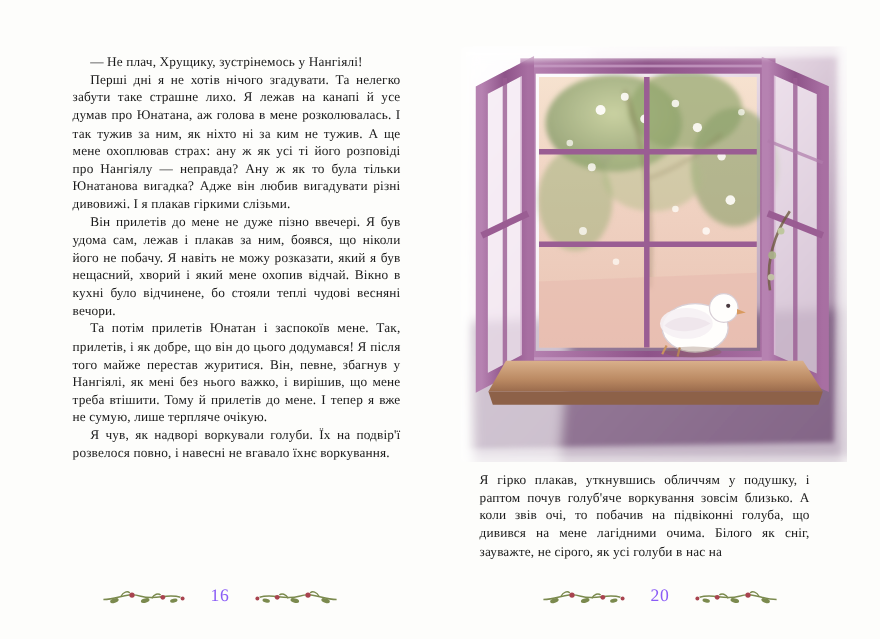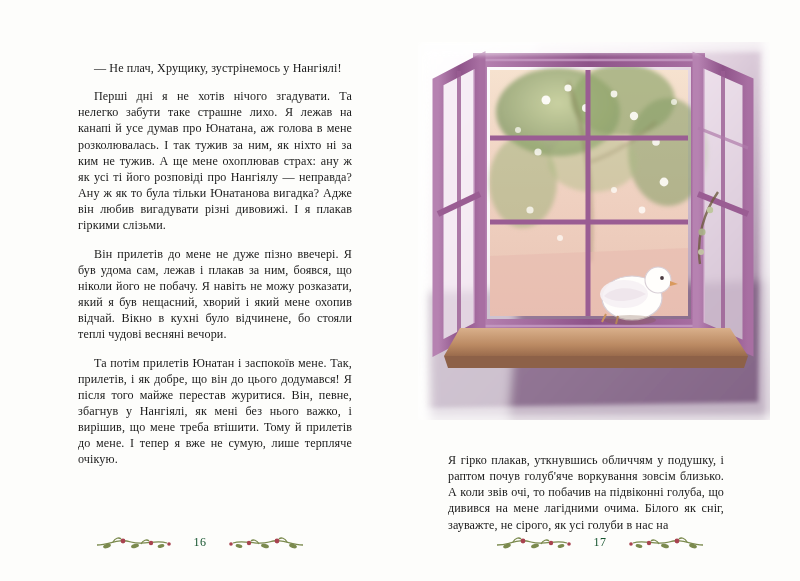--- a/index.html
+++ b/index.html
@@ -30,21 +30,21 @@
     left: 0;
     width: 400px;
     padding: 48px 36px 0 66px;
   }
   .page-right {
     left: 400px;
     width: 400px;
     padding: 48px 66px 0 36px;
   }
   p.para {
-    margin: 12px;
+    margin: 0;
     font-size: 12.1px;
     line-height: 16.15px;
     text-align: justify;
     text-indent: 16px;
     hyphens: manual;
     letter-spacing: 0.01em;
   }
   p.para.nodent {
     text-indent: 0;
   }
@@ -62,60 +62,61 @@
     position: absolute;
     inset: 0;
     overflow: hidden;
   }
   .illus svg {
     display: block;
   }
   .right-text {
     position: absolute;
     left: 436px;
-    top: 440px;
+    top: 428px;
     width: 300px;
   }
   .footer {
     position: absolute;
     bottom: 26px;
     height: 26px;
     display: flex;
     align-items: center;
     justify-content: center;
   }
   .footer-left {
     left: 0;
     width: 400px;
   }
   .footer-right {
     left: 400px;
     width: 400px;
   }
   .folio {
-    font-size: 12px;
-    color: #14532d;
+    font-size: 16px;
+    color: #8b5cf6;
     margin: 0 9px;
     letter-spacing: 0.04em;
   }
   .orn {
     display: block;
   }
   .orn svg { display: block; }
 </style>
 </head>
 <body>
 
 <div class="spread">
 
   <div class="page page-left">
     <p class="para dash">— Не плач, Хрущику, зустрінемось у Нангіялі!</p>
     <p class="para">Перші дні я не хотів нічого згадувати. Та нелегко забути таке страшне лихо. Я лежав на канапі й усе думав про Юнатана, аж голова в мене розколювалась. І так тужив за ним, як ніхто ні за ким не тужив. А ще мене охоплював страх: ану ж як усі ті його розповіді про Нангіялу — неправда? Ану ж як то була тільки Юнатанова вигадка? Адже він любив вигадувати різні дивовижі. І я плакав гіркими слізьми.</p>
     <p class="para">Він прилетів до мене не дуже пізно ввечері. Я був удома сам, лежав і плакав за ним, боявся, що ніколи його не побачу. Я навіть не можу розказати, який я був нещасний, хворий і який мене охопив відчай. Вікно в кухні було відчинене, бо стояли теплі чудові весняні вечори.</p>
     <p class="para">Та потім прилетів Юнатан і заспокоїв мене. Так, прилетів, і як добре, що він до цього додумався! Я після того майже перестав журитися. Він, певне, збагнув у Нангіялі, як мені без нього важко, і вирішив, що мене треба втішити. Тому й прилетів до мене. І тепер я вже не сумую, лише терпляче очікую.</p>
+    <p class="para">Я чув, як надворі воркували голуби. Їх на подвір'ї розвелося повно, і навесні не вгавало їхнє воркування.</p>
   </div>
 
   <div class="page page-right"></div>
 
   <div class="illus-wrap">
     <div class="illus">
       <svg width="352" height="378" viewBox="0 0 352 378" xmlns="http://www.w3.org/2000/svg">
         <defs>
           <linearGradient id="skyG" x1="0" y1="0" x2="0" y2="1">
             <stop offset="0%" stop-color="#f6e2cf"></stop>
@@ -305,21 +306,21 @@
           <circle cx="58" cy="10" r="2.2"></circle>
           <circle cx="76" cy="11" r="1.8"></circle>
         </g>
         <g fill="#7b8a4e">
           <ellipse cx="14" cy="13" rx="4" ry="2" transform="rotate(-18 14 13)"></ellipse>
           <ellipse cx="42" cy="13" rx="4" ry="2" transform="rotate(-14 42 13)"></ellipse>
           <ellipse cx="68" cy="13" rx="3.4" ry="1.8" transform="rotate(-12 68 13)"></ellipse>
         </g>
       </svg>
     </span>
-    <span class="folio">17</span>
+    <span class="folio">20</span>
     <span class="orn">
       <svg width="92" height="18" viewBox="0 0 92 18" xmlns="http://www.w3.org/2000/svg">
         <g transform="translate(92,0) scale(-1,1)">
           <g fill="none" stroke="#7b8a4e" stroke-width="1.3">
             <path d="M4,12 C18,12 24,5 38,9 C52,13 62,6 74,10"></path>
             <path d="M20,9 C22,5 26,4 28,6"></path>
             <path d="M48,11 C50,7 54,6 56,8"></path>
           </g>
           <g fill="#a8434f">
             <circle cx="30" cy="8" r="2.4"></circle>

